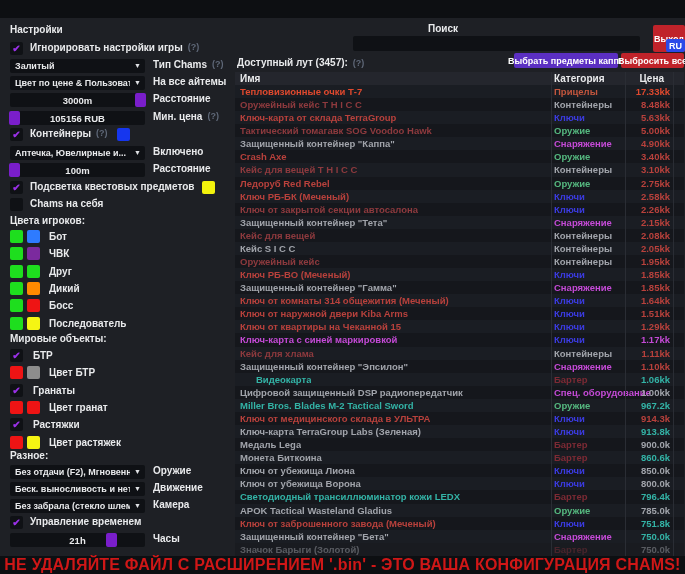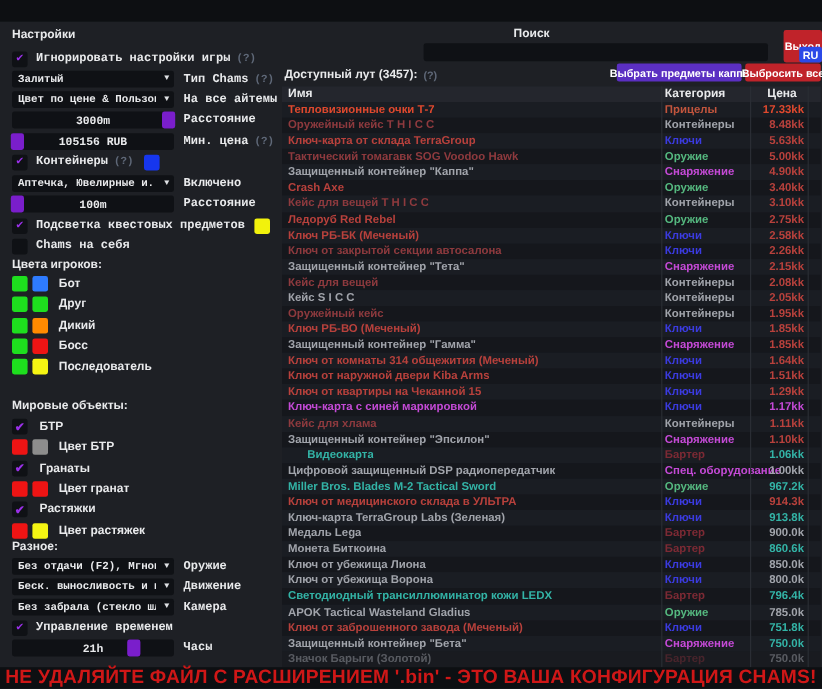--- a/index.html
+++ b/index.html
@@ -7,21 +7,21 @@
   body { position:relative; background:#1e2025; font-family:"Liberation Sans",sans-serif; overflow:hidden; }
 
   .titlebar { position:absolute; left:0; top:0; width:685px; height:18px; background:#0d0f12; }
   .footer { position:absolute; left:0; top:556px; width:685px; height:18px; background:#0d0f12; display:flex; align-items:center; justify-content:center; z-index:5; }
   .footer span { color:#cf1717; font-size:16px; font-weight:bold; letter-spacing:.2px; }
 
   .lbl { color:#e9eaec; font-size:10px; font-weight:bold; white-space:nowrap; }
   .sec { color:#e9eaec; font-size:10px; font-weight:bold; position:absolute; left:10px; }
   .hint { color:#5f6878; font-size:9px; font-weight:bold; margin-left:5px; }
 
-  .ctl { position:absolute; left:10px; width:224px; height:14px; display:flex; align-items:center;font-family:Liberation Mono, monospace; }
+  .ctl { position:absolute; left:10px; width:224px; height:14px; display:flex; align-items:flex-start; }
   .ctl > .gap { margin-left:8px; }
 
   .chk { width:13px; height:13px; background:#0f1115; border-radius:2px; flex:none;
          display:flex; align-items:center; justify-content:center; color:transparent;
          font-size:10px; font-weight:bold; margin-right:7px; }
   .chk.on { color:#9a30e8; }
   .chk.on::after { content:"✔"; }
 
   .ddbox { width:135px; height:14px; background:#0f1115; border-radius:2px; position:relative;
            display:flex; align-items:center; flex:none; }
@@ -162,20 +162,25 @@
 
 <div class="sec" style="top:215px">Цвета игроков:</div>
 <div id="player-colors">
     <div class="crow">
       <span class="sw" style="background: rgb(30, 222, 30);"></span>
       <span class="sw" style="background: rgb(46, 123, 255);"></span>
       <span class="lbl">Бот</span>
     </div>
     <div class="crow">
       <span class="sw" style="background: rgb(30, 222, 30);"></span>
+      <span class="sw" style="background: rgb(123, 42, 158);"></span>
+      <span class="lbl">ЧВК</span>
+    </div>
+    <div class="crow">
+      <span class="sw" style="background: rgb(30, 222, 30);"></span>
       <span class="sw" style="background: rgb(30, 222, 30);"></span>
       <span class="lbl">Друг</span>
     </div>
     <div class="crow">
       <span class="sw" style="background: rgb(30, 222, 30);"></span>
       <span class="sw" style="background: rgb(255, 138, 0);"></span>
       <span class="lbl">Дикий</span>
     </div>
     <div class="crow">
       <span class="sw" style="background: rgb(30, 222, 30);"></span>

